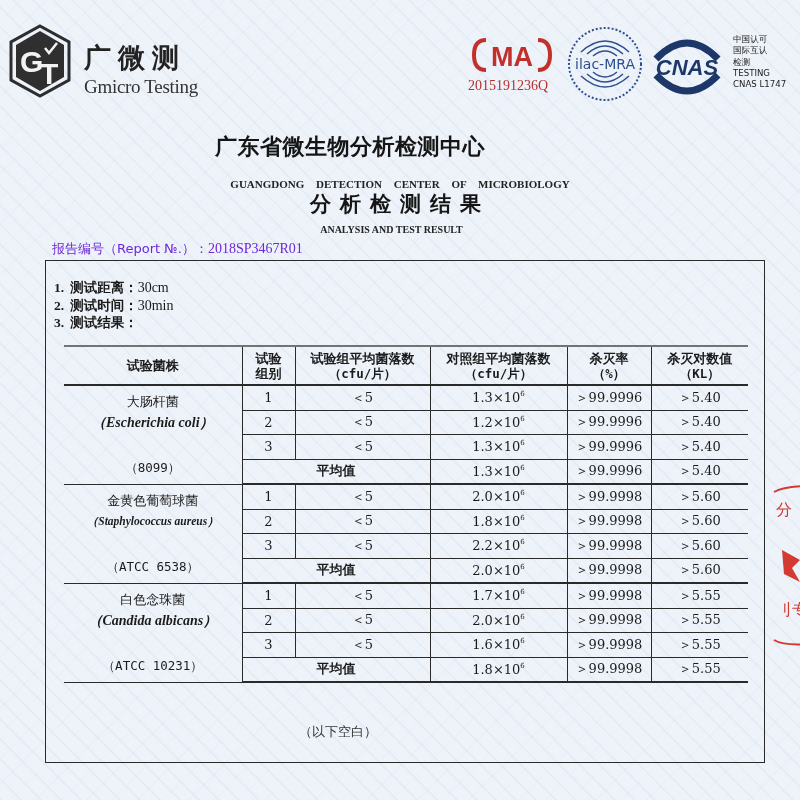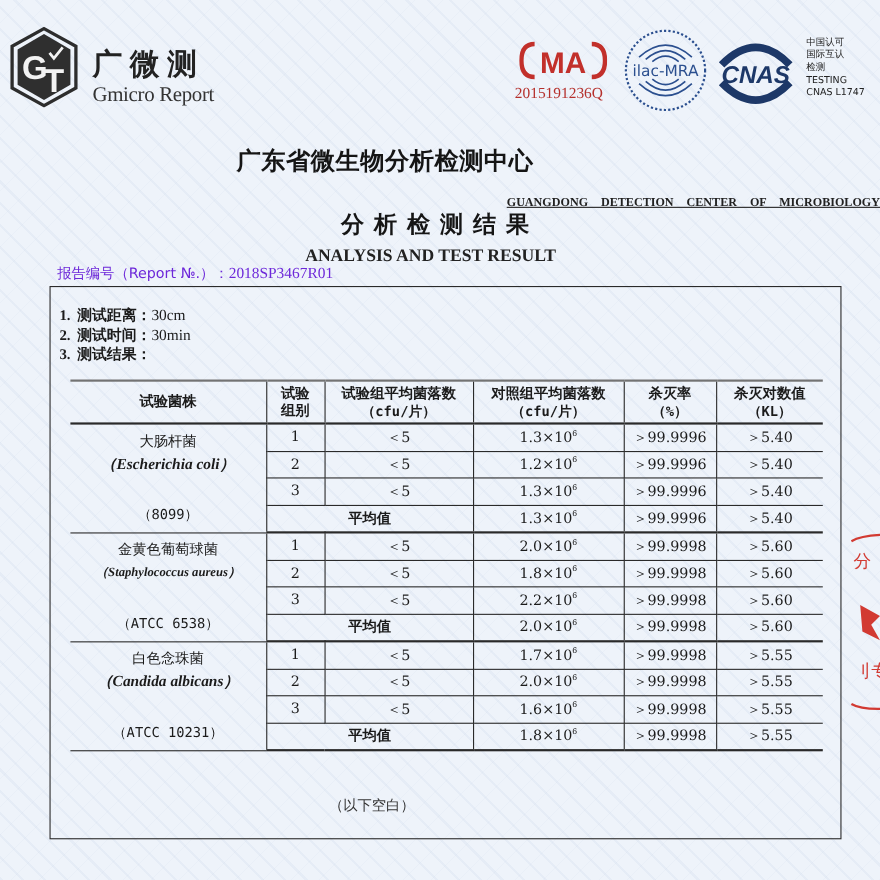--- a/index.html
+++ b/index.html
@@ -21,23 +21,23 @@
 
   
   .cma { left:472px; top:36px; width:80px; height:38px; }
   .cma-num { left:468px; top:78px; font-family:"Liberation Serif",serif; font-size:14px; color:#b5302c; }
   .ilac { left:567px; top:26px; width:76px; height:76px; }
   .cnas { left:648px; top:35px; width:78px; height:62px; }
   .cnas-text { left:733px; top:34px; font-family:"DejaVu Sans",sans-serif; font-size:8.6px; line-height:11.3px; color:#222; }
 
   
   .title-cn { left:0; width:700px; top:132px; text-align:center; font-family:"DejaVu Sans",sans-serif; font-size:22px; font-weight:bold; color:#151515; letter-spacing:0.5px; }
-  .title-en { left:0; width:800px; top:178px; text-align:right; font-family:"Liberation Serif",serif; font-size:11px; font-weight:bold; word-spacing:9px; color:#222;text-decoration:underline; }
+  .title-en { left:0; width:800px; top:178px; text-align:center; font-family:"Liberation Serif",serif; font-size:11px; font-weight:bold; word-spacing:9px; color:#222; }
   .title-cn2 { left:0; width:800px; top:190px; text-align:center; font-family:"DejaVu Sans",sans-serif; font-size:21px; font-weight:bold; letter-spacing:9px; color:#151515; }
-  .title-en2 { left:0; width:783px; top:224px; text-align:center; font-family:"Liberation Serif",serif; font-size:16px; font-weight:bold; color:#222; }
+  .title-en2 { left:0; width:783px; top:224px; text-align:center; font-family:"Liberation Serif",serif; font-size:10px; font-weight:bold; color:#222; }
 
   .report-no { left:52px; top:240px; font-size:13px; color:#6d28d9; }
   .report-no .lbl { font-family:"DejaVu Sans",sans-serif; }
   .report-no .val { font-family:"Liberation Serif",serif; font-size:14px; }
 
   .box { left:45px; top:260px; width:720px; height:503px; border:1.5px solid #2a2a2a; box-sizing:border-box; }
 
   .params { left:54px; top:279px; font-size:13.5px; line-height:16.5px; }
   .params .k { font-family:"DejaVu Sans",sans-serif; font-weight:bold; }
   .params .n { font-family:"Liberation Serif",serif; font-weight:bold; margin-right:6px; }
@@ -67,21 +67,21 @@
 <body>
 
 <svg class="abs gt-logo" viewBox="0 0 64 74">
   <polygon points="32,2 61,18 61,56 32,72 3,56 3,18" fill="none" stroke="#2d2d2d" stroke-width="3"></polygon>
   <polygon points="32,7 56,21 56,53 32,67 8,53 8,21" fill="#2f2f2f"></polygon>
   <text x="12" y="48" fill="#f2f2f2" font-family="Liberation Sans, sans-serif" font-weight="bold" font-size="30">G</text>
   <text x="32" y="60" fill="#f2f2f2" font-family="Liberation Sans, sans-serif" font-weight="bold" font-size="30">T</text>
   <path d="M37 24 l4 5 l8 -10" stroke="#f2f2f2" stroke-width="2.5" fill="none"></path>
 </svg>
 <div class="abs gt-cn">广微测</div>
-<div class="abs gt-en">Gmicro Report</div>
+<div class="abs gt-en">Gmicro Testing</div>
 
 <svg class="abs cma" viewBox="0 0 80 38">
   <path d="M14 4 Q2 4 2 19 Q2 34 14 34" stroke="#c2302b" stroke-width="4" fill="none"></path>
   <path d="M66 4 Q78 4 78 19 Q78 34 66 34" stroke="#c2302b" stroke-width="4" fill="none"></path>
   <text x="40" y="30" text-anchor="middle" fill="#c2302b" font-family="Liberation Sans, sans-serif" font-weight="bold" font-size="27">MA</text>
 </svg>
 <div class="abs cma-num">2015191236Q</div>
 
 <svg class="abs ilac" viewBox="0 0 76 76">
   <circle cx="38" cy="38" r="36" fill="none" stroke="#2b4f8f" stroke-width="2" stroke-dasharray="2 2"></circle>

